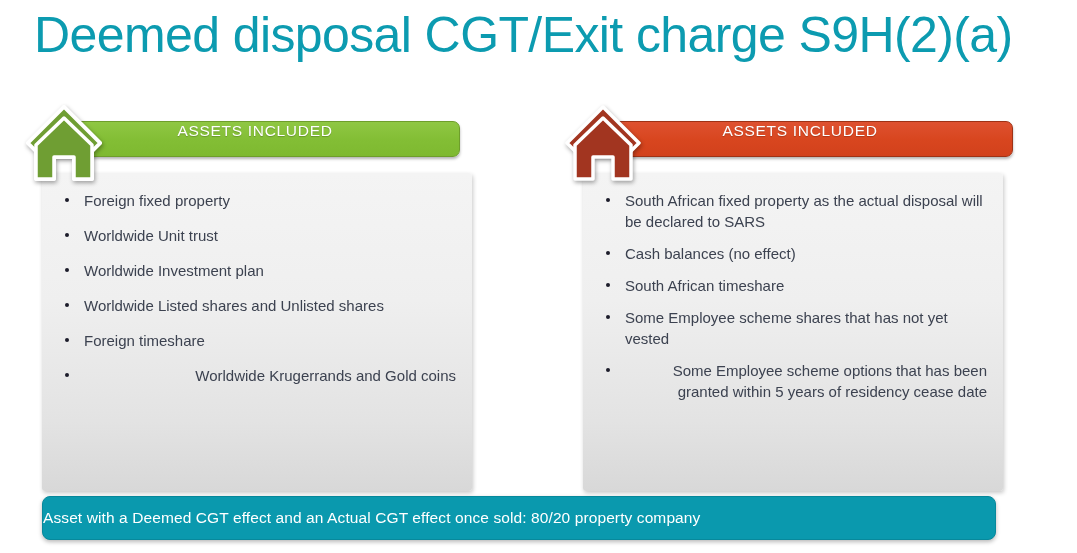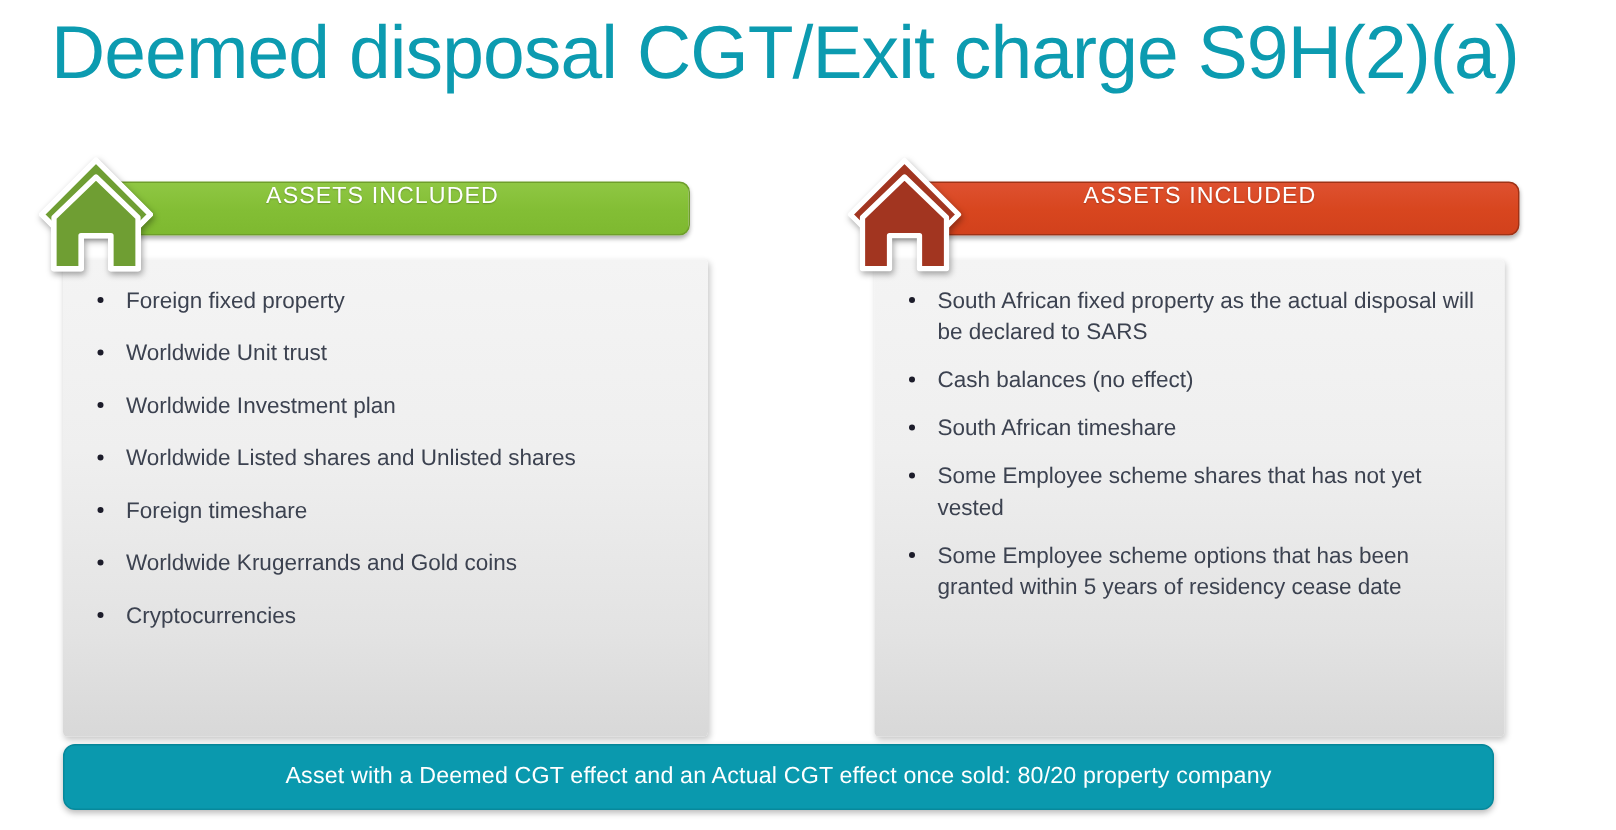--- a/index.html
+++ b/index.html
@@ -92,21 +92,21 @@
   .bullets { list-style: none; }
   .bullet {
     position: relative;
     padding-left: 22px;
     font-size: 15px;
     line-height: 21px;
     color: #3C4250;
     margin-bottom: 14px;
   }
   .column.right .bullet { margin-bottom: 11px; }
-  .bullet:last-child { margin-bottom: 0; }
+  .bullet:last-child { margin-bottom: 0; text-align: right; }
   .bullet .dot {
     position: absolute;
     left: 3px;
     top: 8px;
     width: 4px;
     height: 4px;
     background: #1C1C2A;
     border-radius: 50%;
   }
 
@@ -127,21 +127,20 @@
     position: absolute;
     left: 42px;
     top: 496px;
     width: 954px;
     height: 44px;
     border-radius: 8px;
     background: #0A99AE;
     box-shadow: 0 2px 4px rgba(0,0,0,0.28);
     display: flex;
     align-items: center;
-    justify-content: center;
     color: #ffffff;
     font-size: 15.5px;
     letter-spacing: 0.1px;
     border: 1px solid #07899C;
   }
 </style>
 </head>
 <body>
 
 <div class="slide">
@@ -168,24 +167,20 @@
           <span class="dot"></span>
           <span>Worldwide Listed shares and Unlisted shares</span>
         </li>
         <li class="bullet">
           <span class="dot"></span>
           <span>Foreign timeshare</span>
         </li>
         <li class="bullet">
           <span class="dot"></span>
           <span>Worldwide Krugerrands and Gold coins</span>
-        </li>
-        <li class="bullet">
-          <span class="dot"></span>
-          <span>Cryptocurrencies</span>
         </li>
       </ul>
     </div>
 
     <div class="col-header">
       <span>ASSETS INCLUDED</span>
     </div>
 
     <svg class="house-icon" viewBox="0 0 80 86">
       <path d="M40 4 L76 40 L66 50 L40 24 L14 50 L4 40 Z

